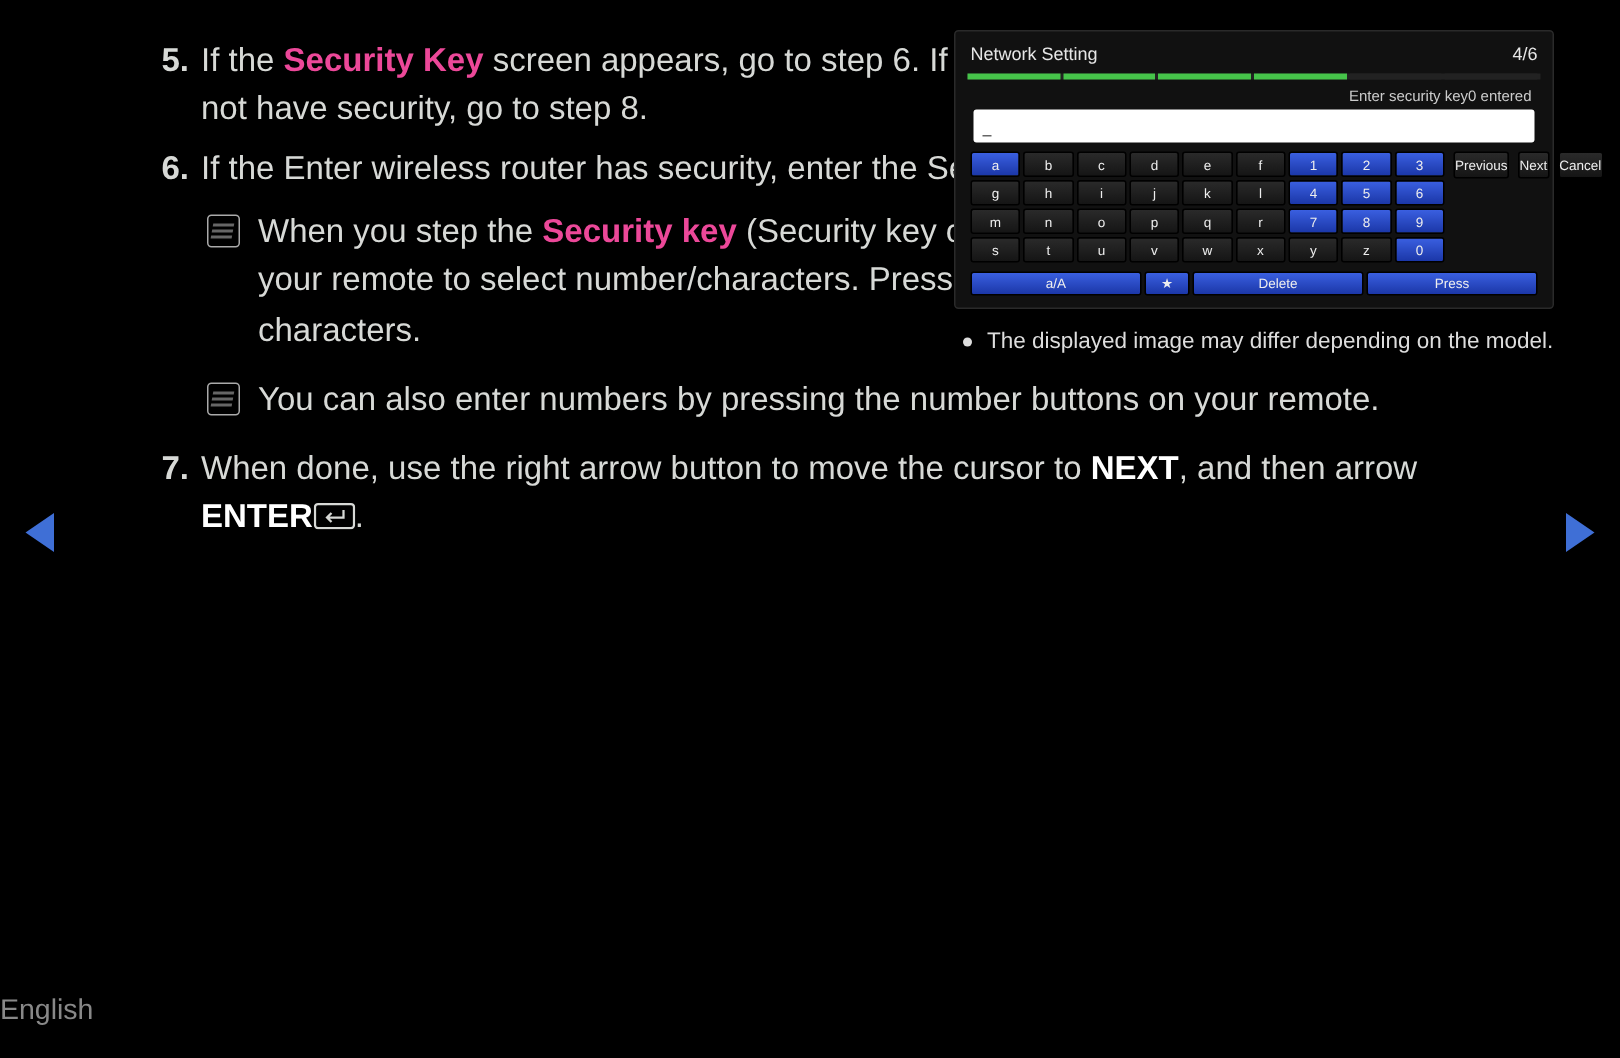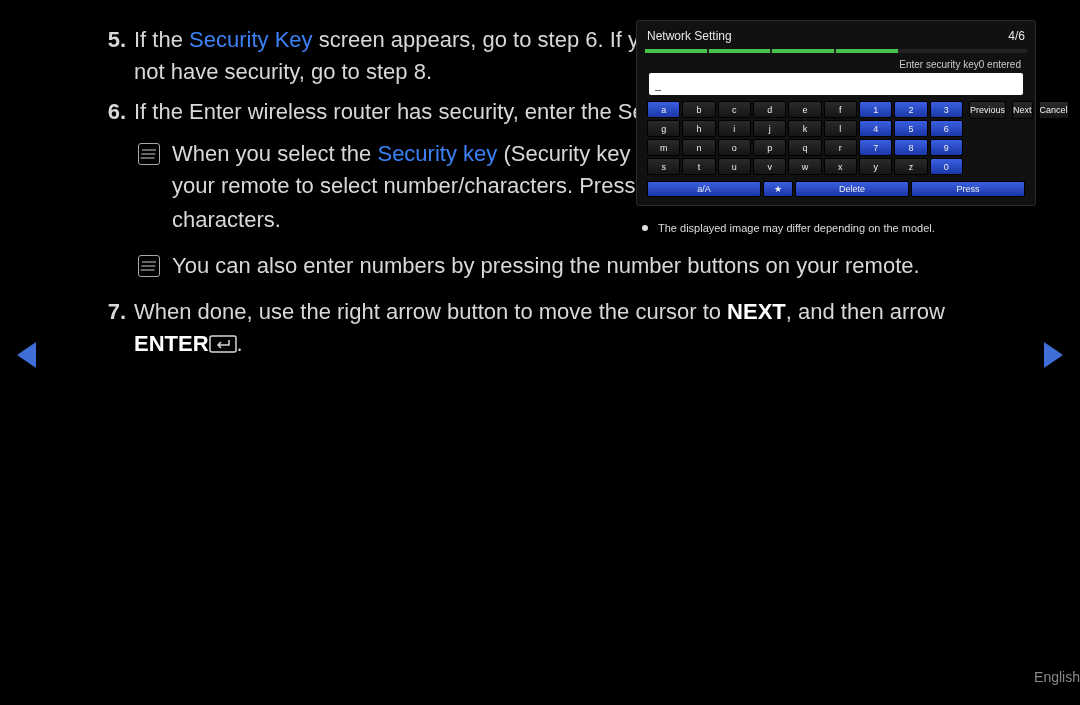--- a/index.html
+++ b/index.html
@@ -3,37 +3,37 @@
 <meta charset="utf-8">
 <style>
   * { box-sizing: border-box; margin: 0; padding: 0; }
   html, body { width: 1080px; height: 705px; background: #000; font-family: Arial, Helvetica, sans-serif; color: #d7d9d6; overflow: hidden; }
   .page { position: relative; width: 1080px; height: 705px; }
   .content { position: absolute; left: 98px; top: 24px; width: 910px; }
   ol.steps { list-style: none; }
   ol.steps > li { display: flex; align-items: flex-start; margin-bottom: 8px; line-height: 32px; font-size: 22px; }
   .step-num { width: 28px; text-align: right; font-weight: bold; color: #d7d9d6; flex-shrink: 0; }
   .step-body { margin-left: 8px; flex: 1; }
-  .blue { color: #3b82f6; font-weight: normal; }
+  .blue { color: #ec4899; font-weight: bold; }
   .bold { font-weight: bold; color: #fff; }
   .notes { margin-top: 10px; }
   .note { display: flex; align-items: flex-start; margin-bottom: 14px; line-height: 32px; font-size: 22px; }
   .note-icon { width: 22px; height: 22px; border: 1px solid #aaa; border-radius: 3px; margin-top: 5px; margin-left: 40px; margin-right: 12px; flex-shrink:0; position:relative; }
   .note-icon::after { content:""; position:absolute; width:14px; height:2px; background:#aaa; top:5px; left:3px; box-shadow:0 4px 0 #aaa, 0 8px 0 #aaa; transform:skewX(-10deg); opacity:.6;}
   .note-body { flex: 1; }
   .dir-icons svg { vertical-align: -2px; }
   .enter-icon { display:inline-block; vertical-align:-2px; }
 
   
   .nav-left, .nav-right { position: absolute; top: 340px; }
   .nav-left { left: 14px; }
   .nav-right { right: 14px; }
 
   
-  .footer { position: absolute; bottom: 20px; left: 0; width: 1080px; text-align: right; font-size: 14px; color: #888; }
+  .footer { position: absolute; bottom: 20px; left: 0; width: 1080px; text-align: left; font-size: 19px; color: #888; }
 
   
   .panel-wrap { position: absolute; right: 44px; top: 20px; width: 400px; }
   .panel { background: #111; border: 1px solid #2a2a2a; border-radius: 3px; padding: 6px 6px 8px 6px; }
   .panel-header { display:flex; justify-content: space-between; align-items: center; color:#e6e6e6; font-size:12px; padding: 2px 4px 6px 4px; }
   .progress { height:4px; background:#222; margin: 0 2px 6px 2px; display:flex; }
   .progress .seg { flex:1; margin-right:2px; background:#222; }
   .progress .seg.done { background:#46c44a; }
   .field-label { font-size:10px; color:#ccc; padding-left: 8px; margin-bottom:3px; display:flex; justify-content:flex-end; padding-right:8px;}
   .input-box { height:22px; background:#fff; border-radius:2px; margin: 0 6px 6px 6px; position:relative; }
@@ -42,21 +42,21 @@
   .kb-grid { flex:1; }
   .kb-row { display:flex; gap:2px; margin-bottom:2px; }
   .key { flex:1; height:17px; background:linear-gradient(#2a2a2a,#151515); border:1px solid #000; color:#eee; font-size:9px; display:flex;align-items:center;justify-content:center; border-radius:2px; }
   .key.hl { background:linear-gradient(#3a5fe0,#1b37a8); }
   .key.num { background:linear-gradient(#3a5fe0,#1b37a8); }
   .fn-row { display:flex; gap:2px; margin: 4px 4px 0 4px; }
   .fn-row .key { flex:1; height:16px; background:linear-gradient(#3a5fe0,#1b37a8); }
   .fn-row .key.star { flex:0 0 30px; }
   .side-btns { width:56px; display:flex; flex-direction:row; gap:6px; }
   .side-btn { height:18px; background:linear-gradient(#2a2a2a,#151515); border:1px solid #000; color:#eee; font-size:9px; display:flex;align-items:center;justify-content:center; border-radius:2px; }
-  .caption { margin-top:12px; font-size:11px; color:#ddd; line-height:20px; display:flex; }
+  .caption { margin-top:12px; font-size:15px; color:#ddd; line-height:20px; display:flex; }
   .caption .bullet { width:6px;height:6px;background:#ddd;border-radius:50%;margin:7px 10px 0 6px;flex-shrink:0;}
 
   
   .w-limited { width: 500px; }
   .w-limited6 { width: 490px; }
 </style>
 </head>
 <body>
 
 <div class="page">
@@ -74,21 +74,21 @@
         <div class="step-body w-limited6">
           <span>If the Enter wireless router has security, enter the Security key (</span><span class="blue">Security key</span><span> or </span><span class="blue">PIN</span><span>).</span>
         </div>
       </li>
     </ol>
 
     <div class="notes">
       <div class="note">
         <span class="note-icon"></span>
         <div class="note-body">
-          <span>When you select the </span><span class="blue">Security key</span><span> (Security key or PIN), use </span><span class="dir-icons">
+          <span>When you step the </span><span class="blue">Security key</span><span> (Security key or PIN), use </span><span class="dir-icons">
             <svg width="16" height="14">
                 <polygon points="8,1 15,13 1,13" fill="#d7d9d6"></polygon>
               </svg> / 
             <svg width="16" height="14">
                 <polygon points="1,1 15,1 8,13" fill="#d7d9d6"></polygon>
               </svg> / 
             <svg width="14" height="16">
                 <polygon points="13,1 13,15 1,8" fill="#d7d9d6"></polygon>
               </svg> / 
             <svg width="14" height="16">

